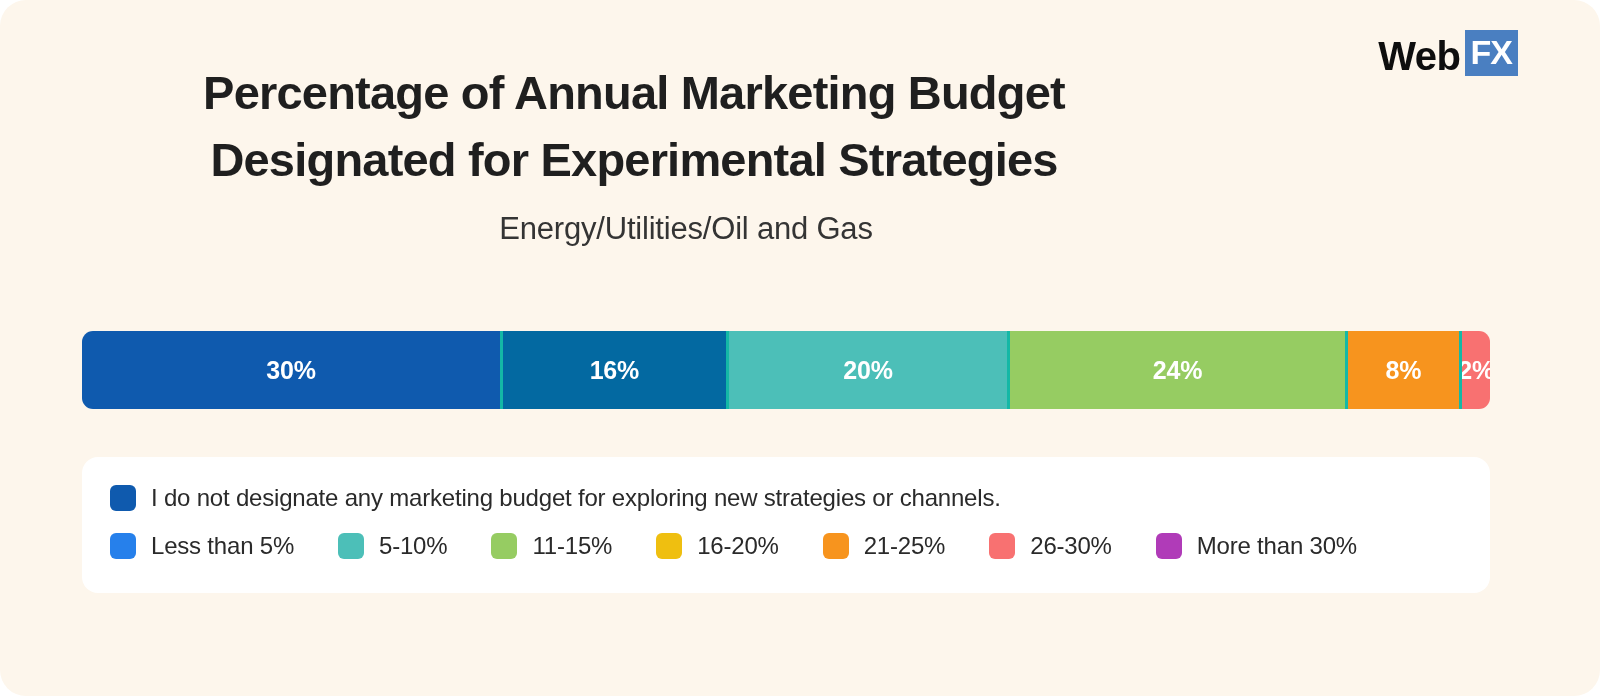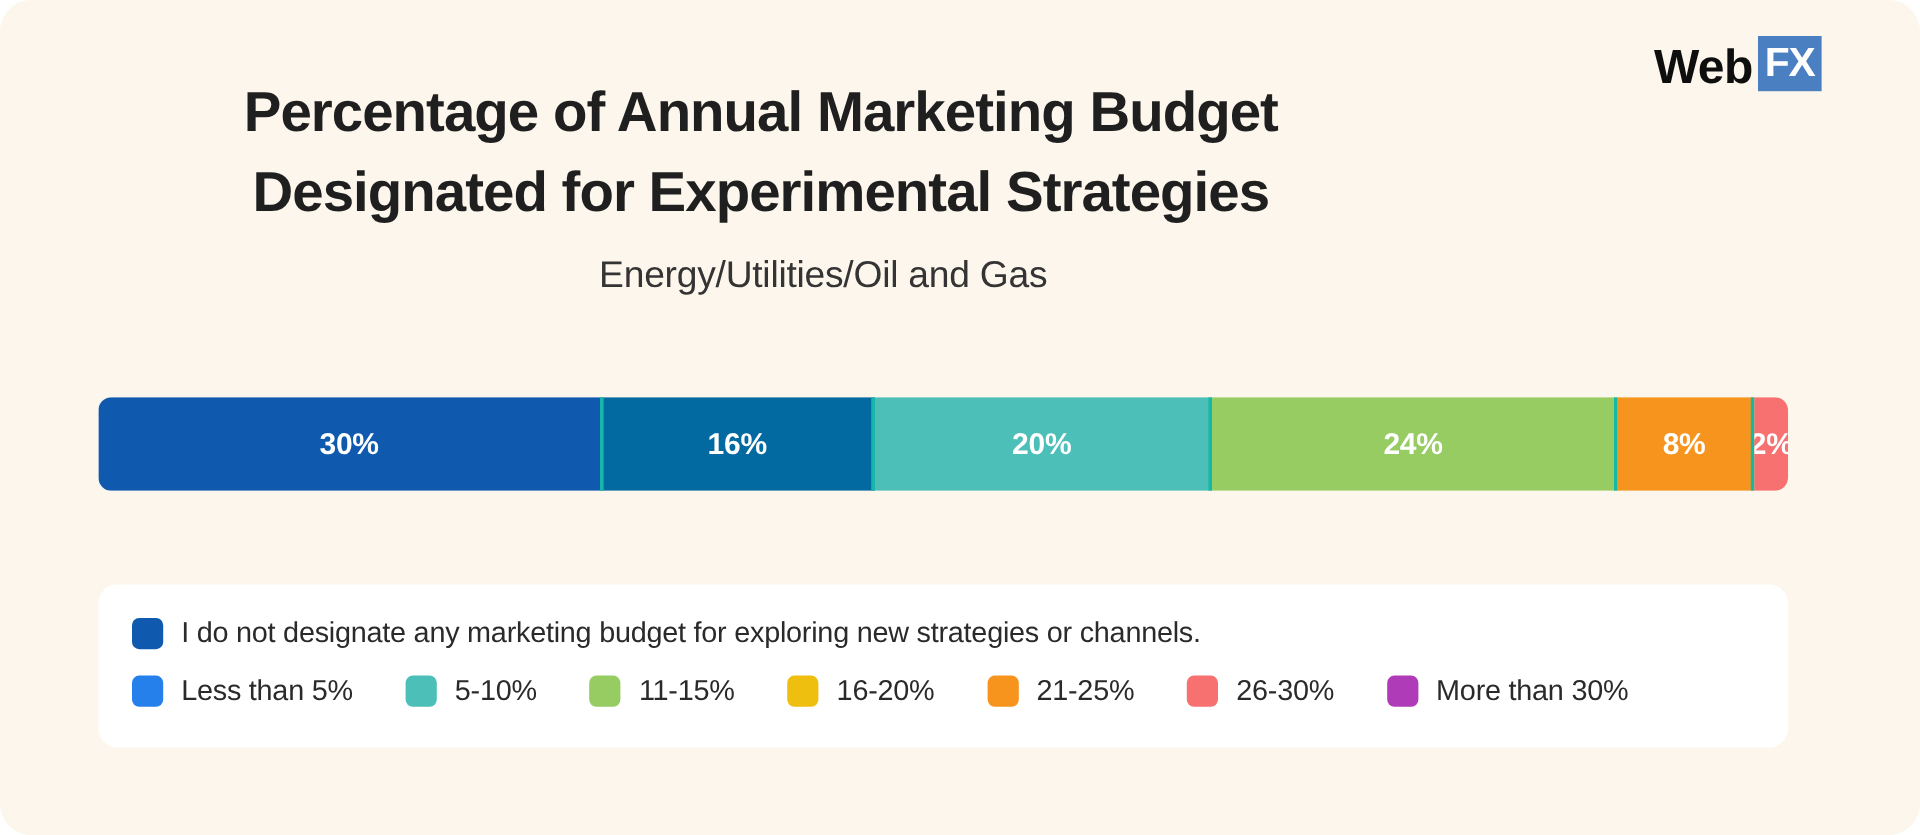--- a/index.html
+++ b/index.html
@@ -100,21 +100,21 @@
     border-right: 3px solid #14b8a6;
     overflow: hidden;
     white-space: nowrap;
   }
   .seg:last-child { border-right: none; }
 
   
   .legend-card {
     position: absolute;
     left: 82px;
-    top: 487px;
+    top: 457px;
     width: 1408px;
     height: 136px;
     background: #FFFFFF;
     border-radius: 16px;
   }
   .legend-row-primary {
     display: flex;
     align-items: center;
     padding: 28px 0 0 28px;
   }

